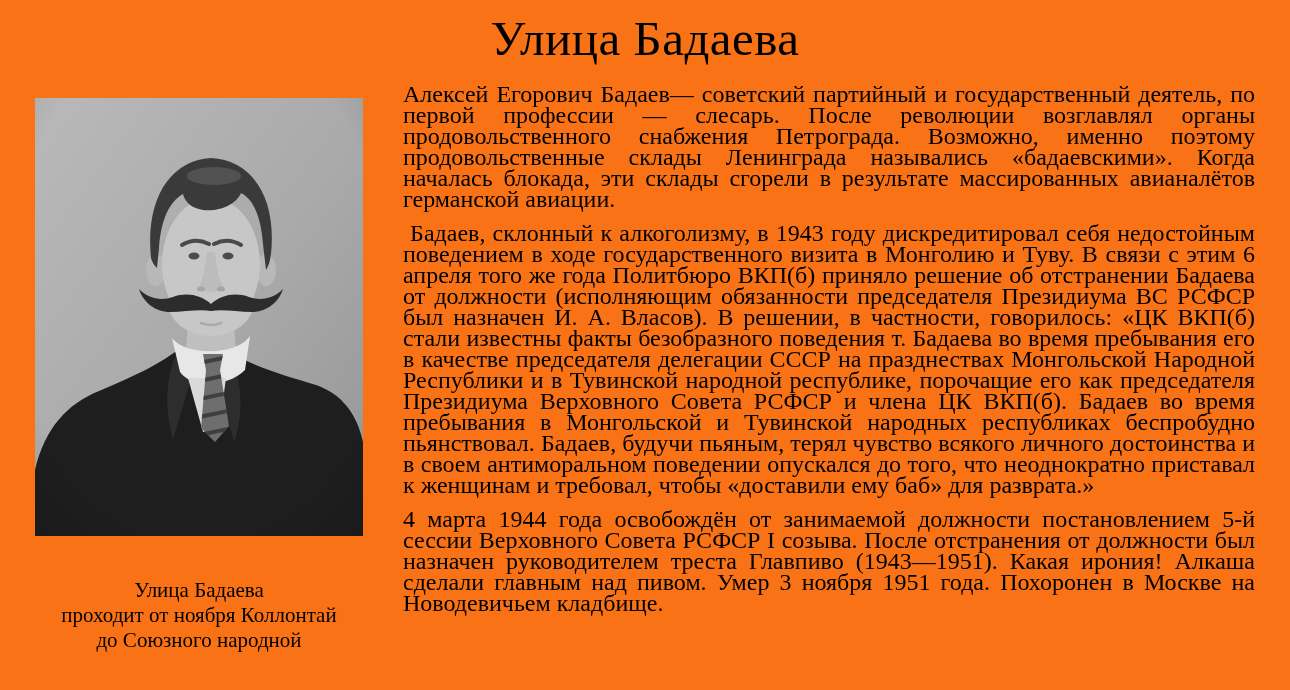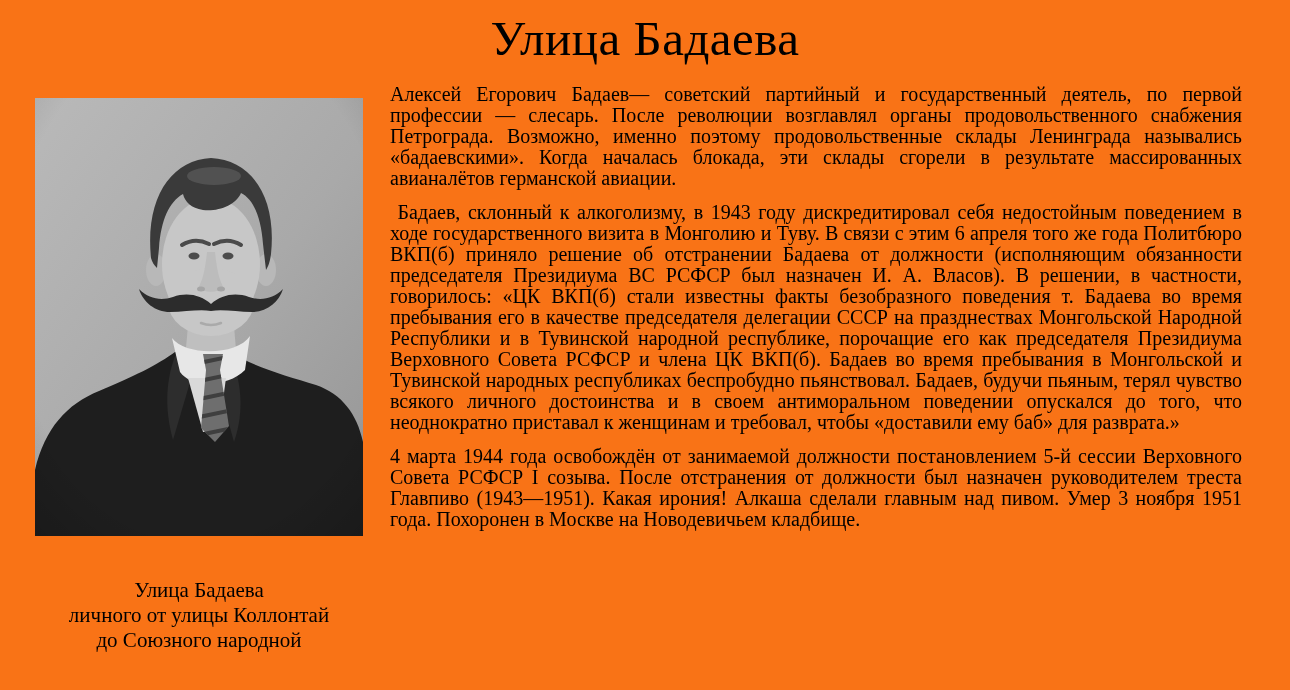--- a/index.html
+++ b/index.html
@@ -40,25 +40,25 @@
     position: absolute;
     left: 20px;
     top: 578px;
     width: 358px;
     text-align: center;
     font-size: 21px;
     line-height: 25px;
   }
   .article {
     position: absolute;
-    left: 390px;
+    left: 403px;
     top: 84px;
     width: 852px;
     text-align: justify;
-    font-size: 20px;
+    font-size: 24px;
     line-height: 21px;
   }
   .article p { margin: 0 0 13px 0; }
 </style>
 </head>
 <body>
 
 <div class="page">
 
   <h1 class="title">Улица Бадаева</h1>
@@ -123,21 +123,21 @@
       <path d="M176,206 C166,197 152,194 138,199 C126,203 114,201 104,191 C108,204 120,214 135,214 C150,214 164,211 176,213 C188,211 202,214 217,214 C232,214 244,204 248,191 C238,201 226,203 214,199 C200,194 186,197 176,206 Z" fill="#2c2c2c"></path>
 
       <path d="M166,225 Q176,229 186,225" stroke="#aaaaaa" stroke-width="2.5" fill="none" stroke-linecap="round"></path>
 
       <rect width="328" height="438" fill="url(#vig)"></rect>
     </svg>
   </figure>
 
   <div class="caption">
     <div>Улица Бадаева</div>
-    <div>личного от улицы Коллонтай</div>
+    <div>проходит от ноября Коллонтай</div>
     <div>до Союзного народной</div>
   </div>
 
   <div class="article">
     <p>Алексей Егорович Бадаев— советский партийный и государственный деятель, по первой профессии — слесарь. После революции возглавлял органы продовольственного снабжения Петрограда. Возможно, именно поэтому продовольственные склады Ленинграда назывались «бадаевскими». Когда началась блокада, эти склады сгорели в результате массированных авианалётов германской авиации.</p>
     <p>&nbsp;Бадаев, склонный к алкоголизму, в 1943 году дискредитировал себя недостойным поведением в ходе государственного визита в Монголию и Туву. В связи с этим 6 апреля того же года Политбюро ВКП(б) приняло решение об отстранении Бадаева от должности (исполняющим обязанности председателя Президиума ВС РСФСР был назначен И. А. Власов). В решении, в частности, говорилось: «ЦК ВКП(б) стали известны факты безобразного поведения т. Бадаева во время пребывания его в качестве председателя делегации СССР на празднествах Монгольской Народной Республики и в Тувинской народной республике, порочащие его как председателя Президиума Верховного Совета РСФСР и члена ЦК ВКП(б). Бадаев во время пребывания в Монгольской и Тувинской народных республиках беспробудно пьянствовал. Бадаев, будучи пьяным, терял чувство всякого личного достоинства и в своем антиморальном поведении опускался до того, что неоднократно приставал к женщинам и требовал, чтобы «доставили ему баб» для разврата.»</p>
     <p>4 марта 1944 года освобождён от занимаемой должности постановлением 5-й сессии Верховного Совета РСФСР I созыва. После отстранения от должности был назначен руководителем треста Главпиво (1943—1951). Какая ирония! Алкаша сделали главным над пивом. Умер 3 ноября 1951 года. Похоронен в Москве на Новодевичьем кладбище.</p>
   </div>
 
 </div>

